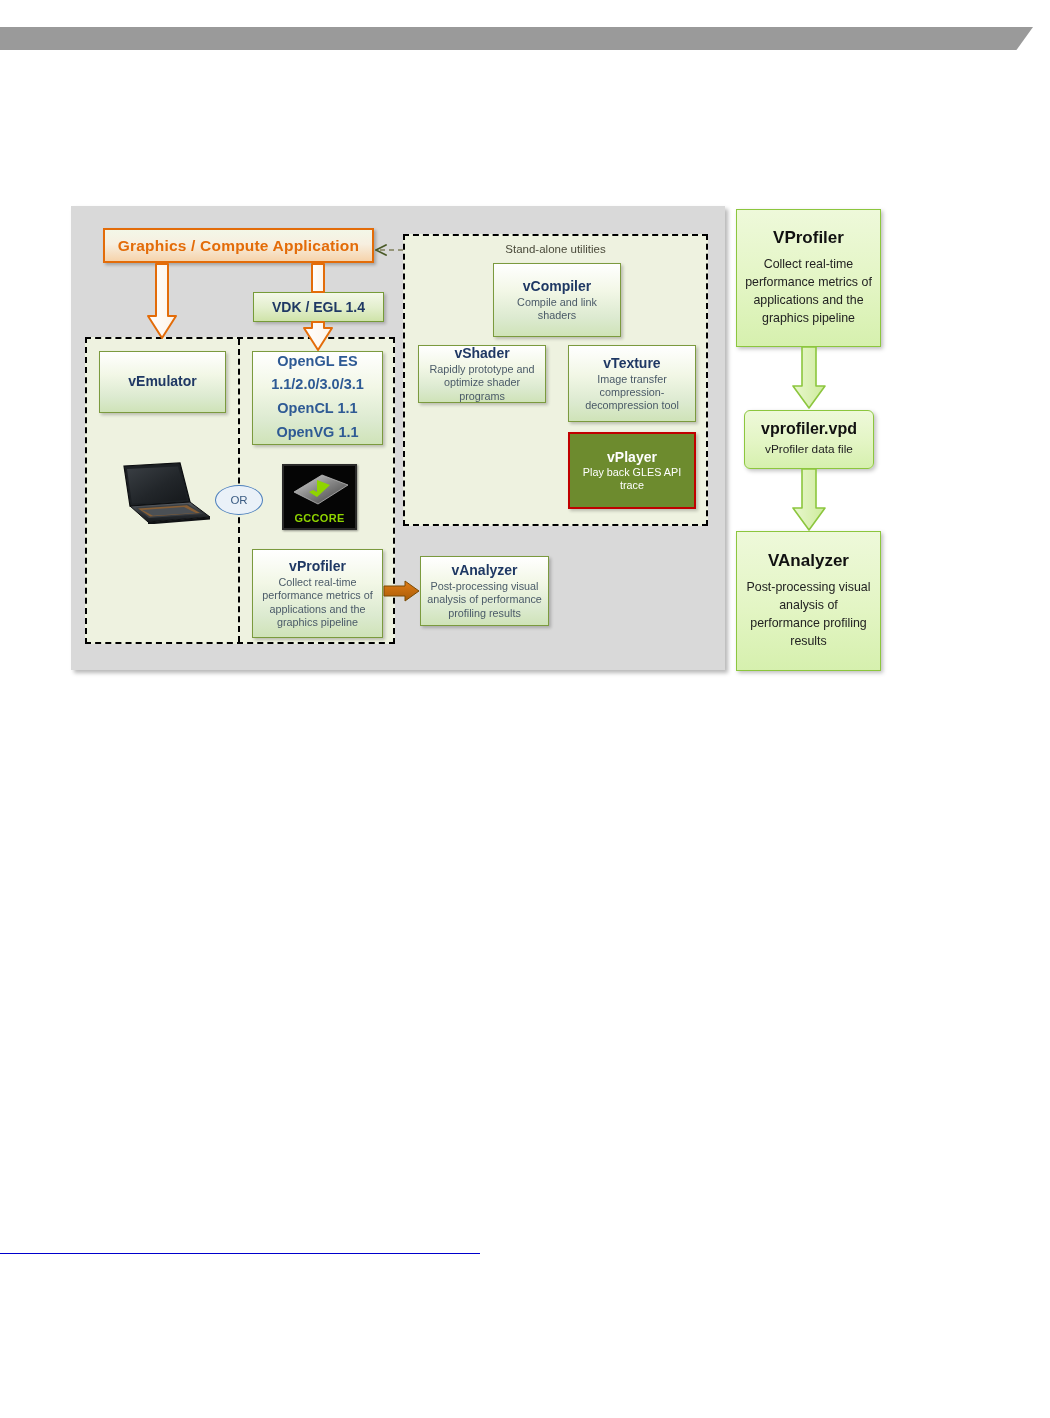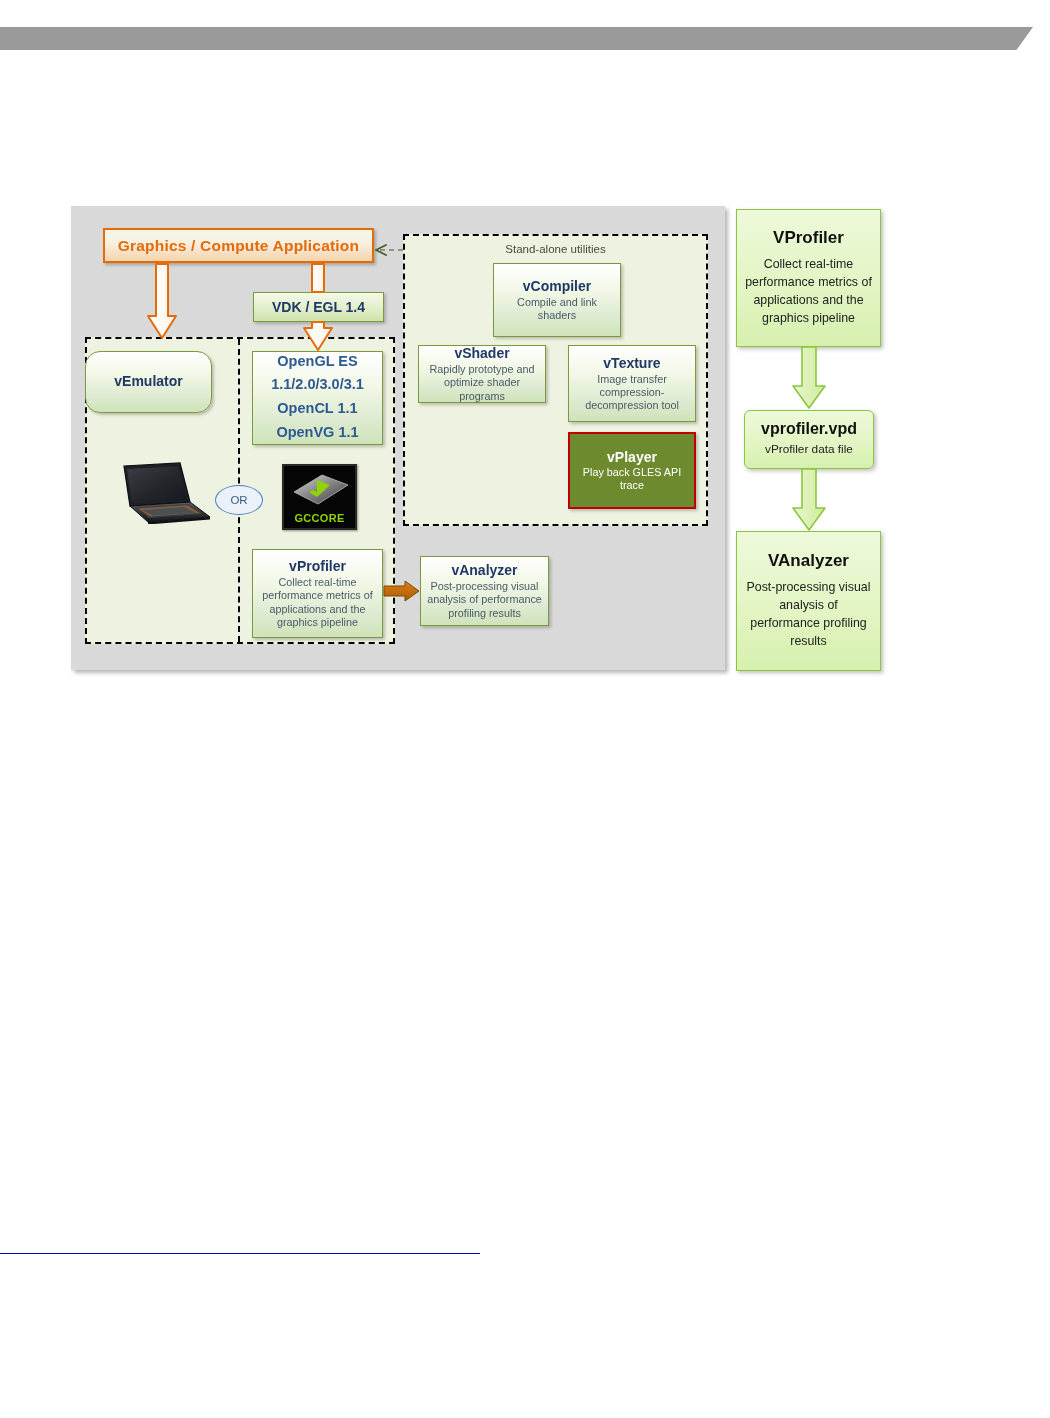--- a/index.html
+++ b/index.html
@@ -70,21 +70,21 @@
   .pbox{
     border:1.4px solid #7b9a3e;
     background:linear-gradient(to bottom,#ffffff 0%,#f2f7e6 38%,#dcead0 75%,#cfe3b8 100%);
     box-shadow:2px 2px 3px rgba(0,0,0,.22);
     display:flex;flex-direction:column;align-items:center;justify-content:center;
     padding:3px 5px;
   }
   .pbox .ttl{color:#1f3864;font-size:14px;line-height:1.15;margin-bottom:2px;}
   .pbox .dsc{color:#4a5a68;font-size:10.8px;line-height:1.22;}
 
-  .vemulator{left:85px;top:351px;width:127px;height:62px;border-radius:15px;}
+  .vemulator{left:99px;top:351px;width:127px;height:62px;}
   .gles{left:252px;top:351px;width:131px;height:94px;}
   .gles .ttl{font-size:14.5px;line-height:1.5;color:#2e5a94;}
   .vprofiler-s{left:252px;top:549px;width:131px;height:89px;}
   .vanalyzer-s{left:420px;top:556px;width:129px;height:70px;}
   .vcompiler{left:493px;top:263px;width:128px;height:74px;}
   .vshader{left:418px;top:345px;width:128px;height:58px;}
   .vtexture{left:568px;top:345px;width:128px;height:77px;}
 
   
   .dbox{

